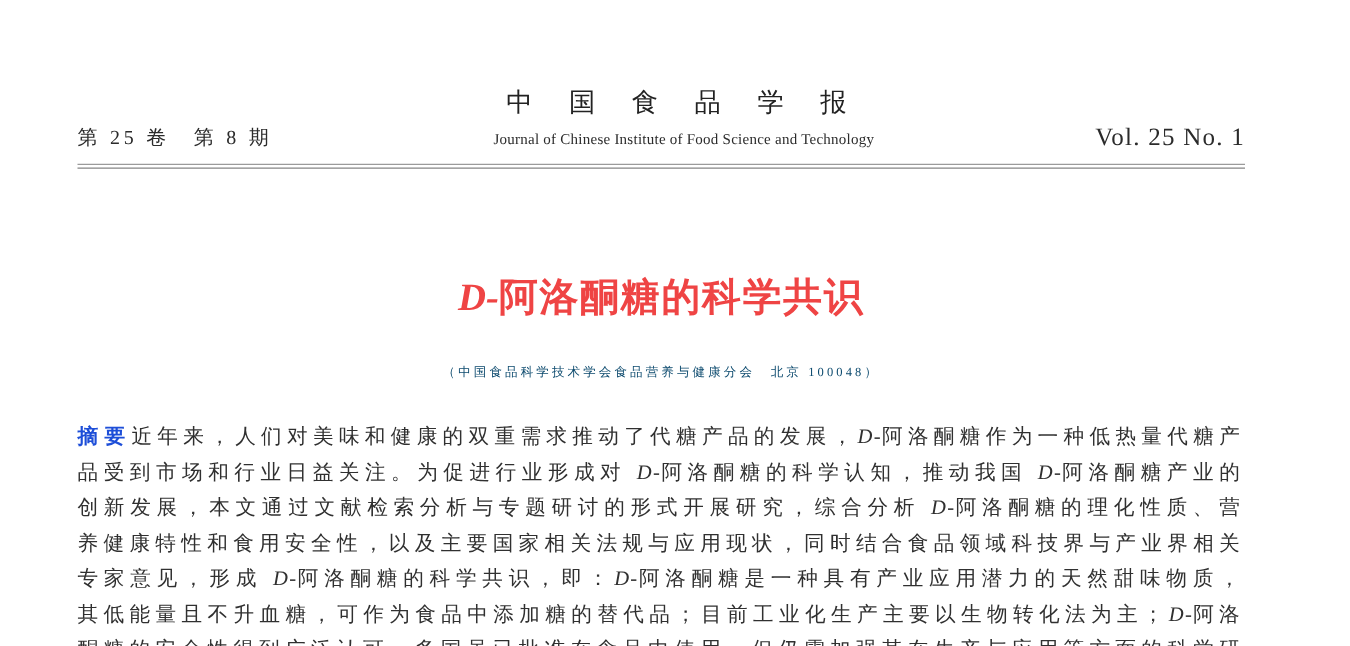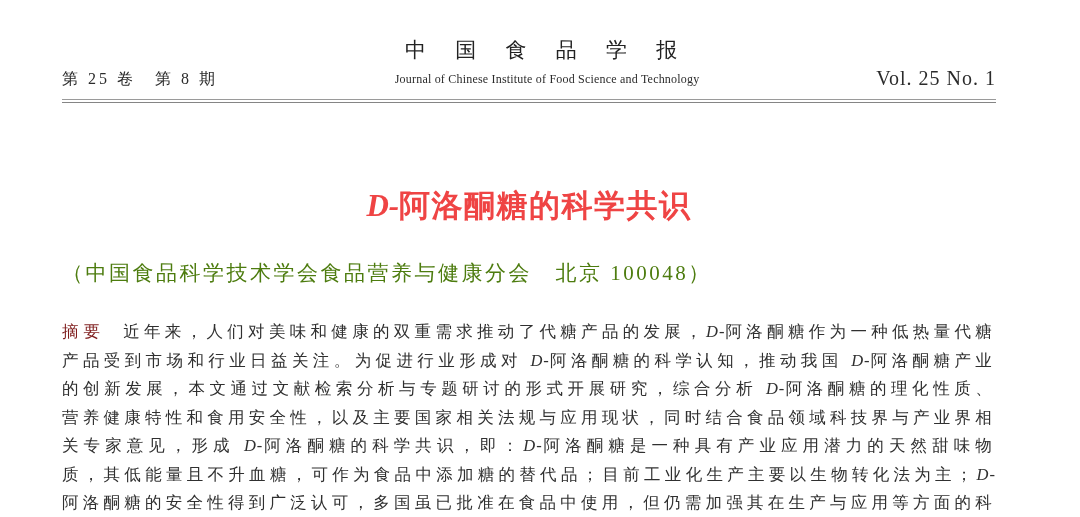--- a/index.html
+++ b/index.html
@@ -13,21 +13,21 @@
   .page { padding: 34px 84px 0 62px; }
 
   
   .masthead {
     display: flex;
     justify-content: space-between;
     align-items: flex-end;
   }
   .mh-col { white-space: nowrap; }
   .mh-left  { font-size: 16px; letter-spacing: 3px; line-height: 29px; }
-  .mh-center { flex: 1; text-align: center; }
+  .mh-center { flex: 1; text-align: center; margin-top: 32px; }
   .journal-cn {
     font-size: 21px;
     letter-spacing: 12px;
     line-height: 32px;
     white-space: nowrap;
     color: #222;
   }
   .journal-en {
     font-size: 12px;
     line-height: 27px;
@@ -53,40 +53,40 @@
     letter-spacing: 1.5px;
     color: #ef4444;
   }
   .article-title .lat {
     font-family: "Liberation Serif", "DejaVu Serif", serif;
     font-style: italic;
     letter-spacing: 0;
   }
   .affiliation {
     margin-top: 32px;
-    font-size: 21px;
+    text-align: center;
+    font-size: 10px;
     letter-spacing: 2.5px;
-    color: #4d7c0f;
+    color: #0c4a6e;
   }
 
   
   .abstract {
     margin-top: 30px;
     font-size: 16.5px;
     line-height: 28.5px;
     letter-spacing: 4.2px;
     text-align: justify;
     color: #303030;
   }
   .abstract-label {
     font-family: "Liberation Sans", "DejaVu Sans", sans-serif;
-    font-weight: normal;
+    font-weight: bold;
     letter-spacing: 5px;
-    margin-right: 18px;
-    color: #7f1d1d;
+    color: #1d4ed8;
   }
   .abstract .lat {
     font-family: "Liberation Serif", "DejaVu Serif", serif;
     font-style: italic;
     letter-spacing: 1px;
   }
 </style>
 </head>
 <body>
 

